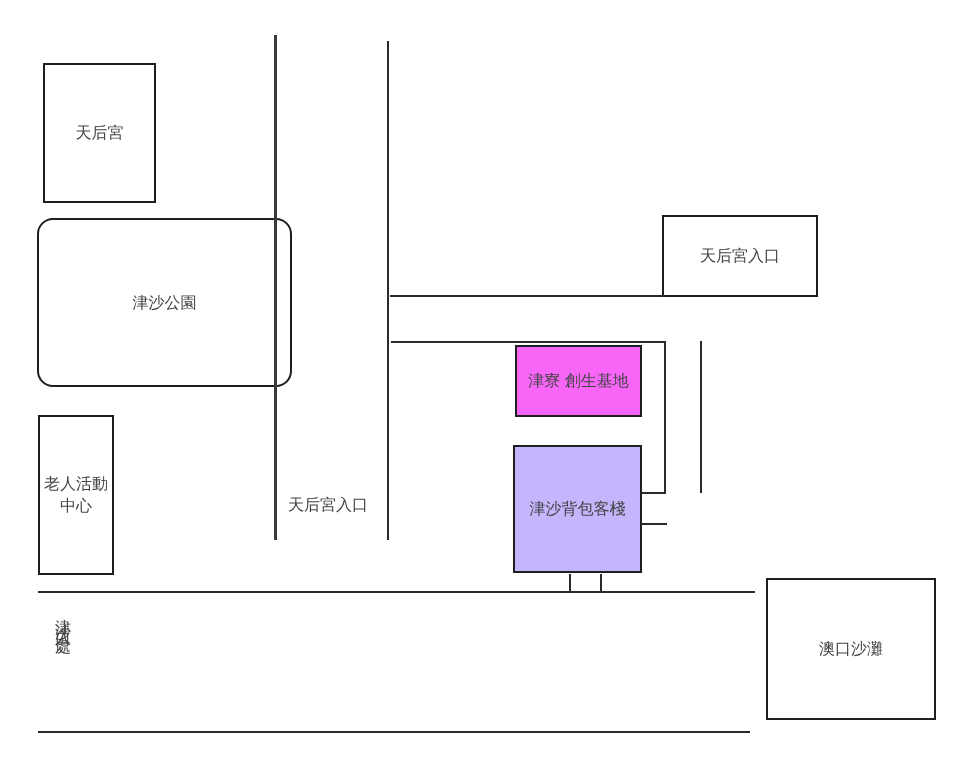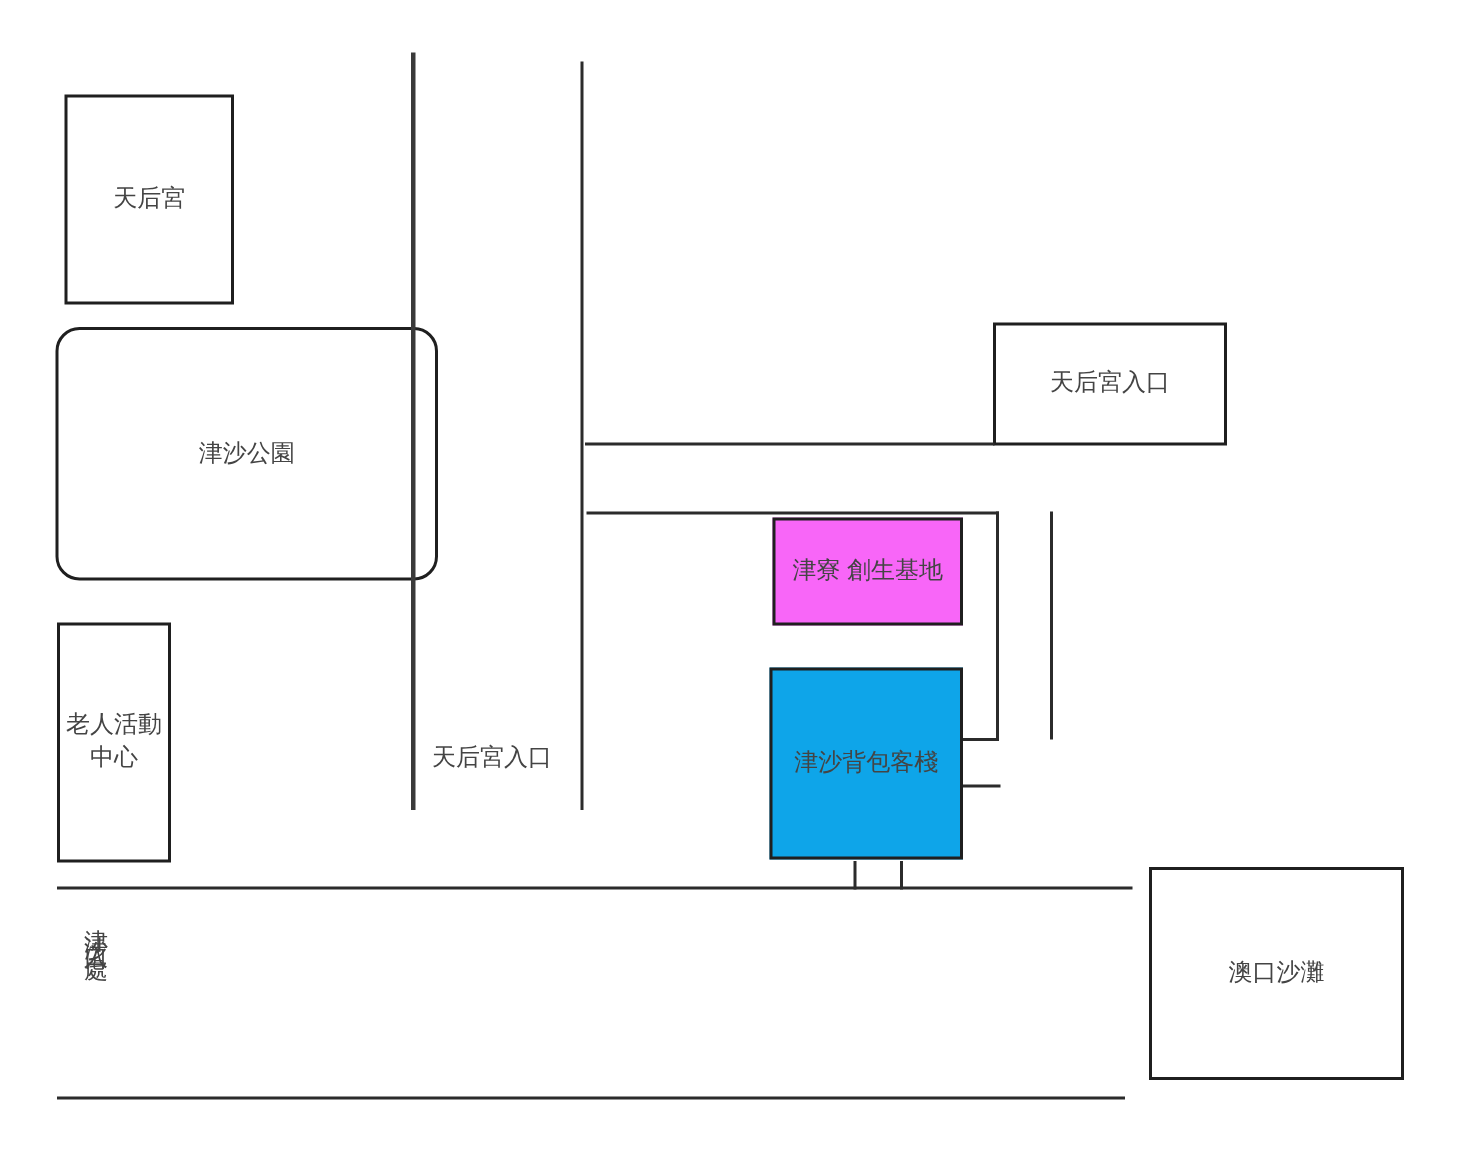--- a/index.html
+++ b/index.html
@@ -54,21 +54,21 @@
 
   <div class="shape rounded-lg" style="left:37px; top:218px; width:255px; height:169px;">津沙公園</div>
 
   <div class="shape" style="left:38px; top:415px; width:76px; height:160px;">老人活動
 中心</div>
 
   <div class="shape" style="left:662px; top:215px; width:156px; height:82px;">天后宮入口</div>
 
   <div class="shape rounded-md" style="left: 515px; top: 345px; width: 127px; height: 72px; background: rgb(248, 102, 248);">津寮 創生基地</div>
 
-  <div class="shape rounded-md" style="left: 513px; top: 445px; width: 129px; height: 128px; background: #0ea5e9;">津沙背包客棧</div>
+  <div class="shape rounded-md" style="left: 513px; top: 445px; width: 129px; height: 128px; background: #c4b5fd;">津沙背包客棧</div>
 
   <div class="shape" style="left:766px; top:578px; width:170px; height:142px;">澳口沙灘</div>
 
   <div class="line line-soft" style="left:274px; top:35px; width:3px; height:505px;"></div>
   <div class="line" style="left:387px; top:41px; width:2px; height:499px;"></div>
 
   <div class="line" style="left:390px; top:295px; width:273px; height:2px;"></div>
   <div class="line" style="left:391px; top:341px; width:275px; height:2px;"></div>
 
   <div class="line" style="left:664px; top:341px; width:2px; height:153px;"></div>

